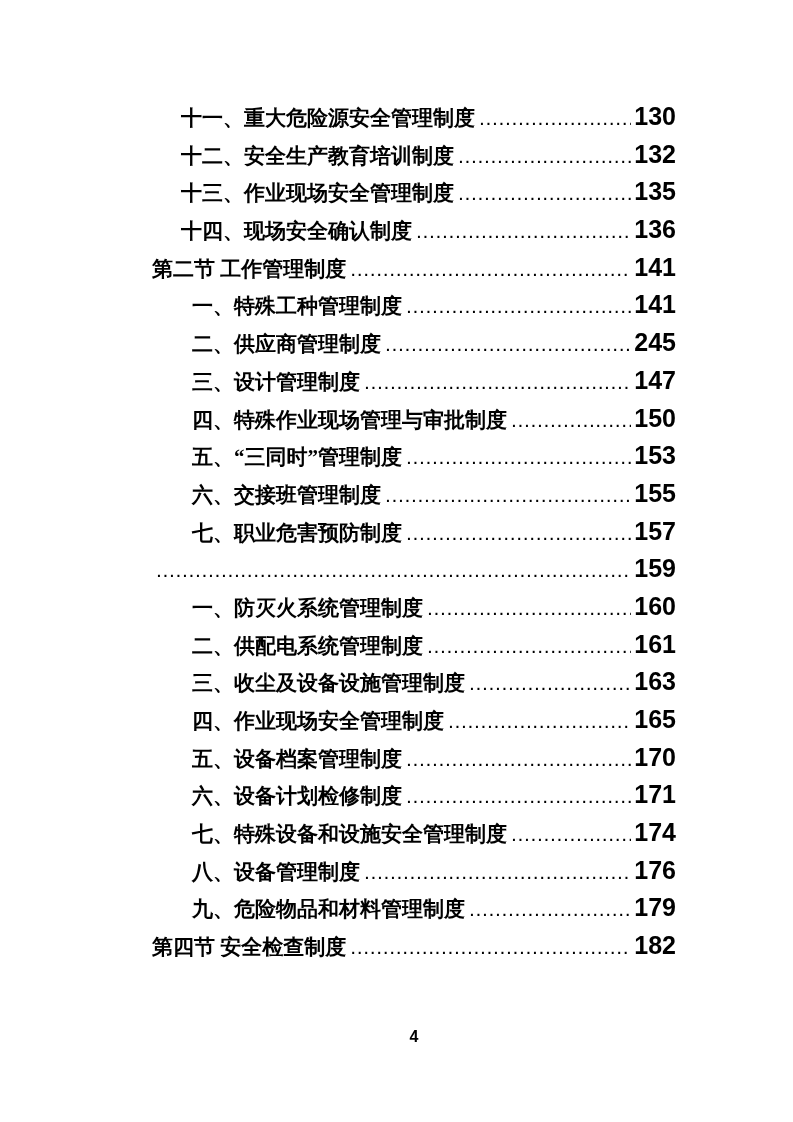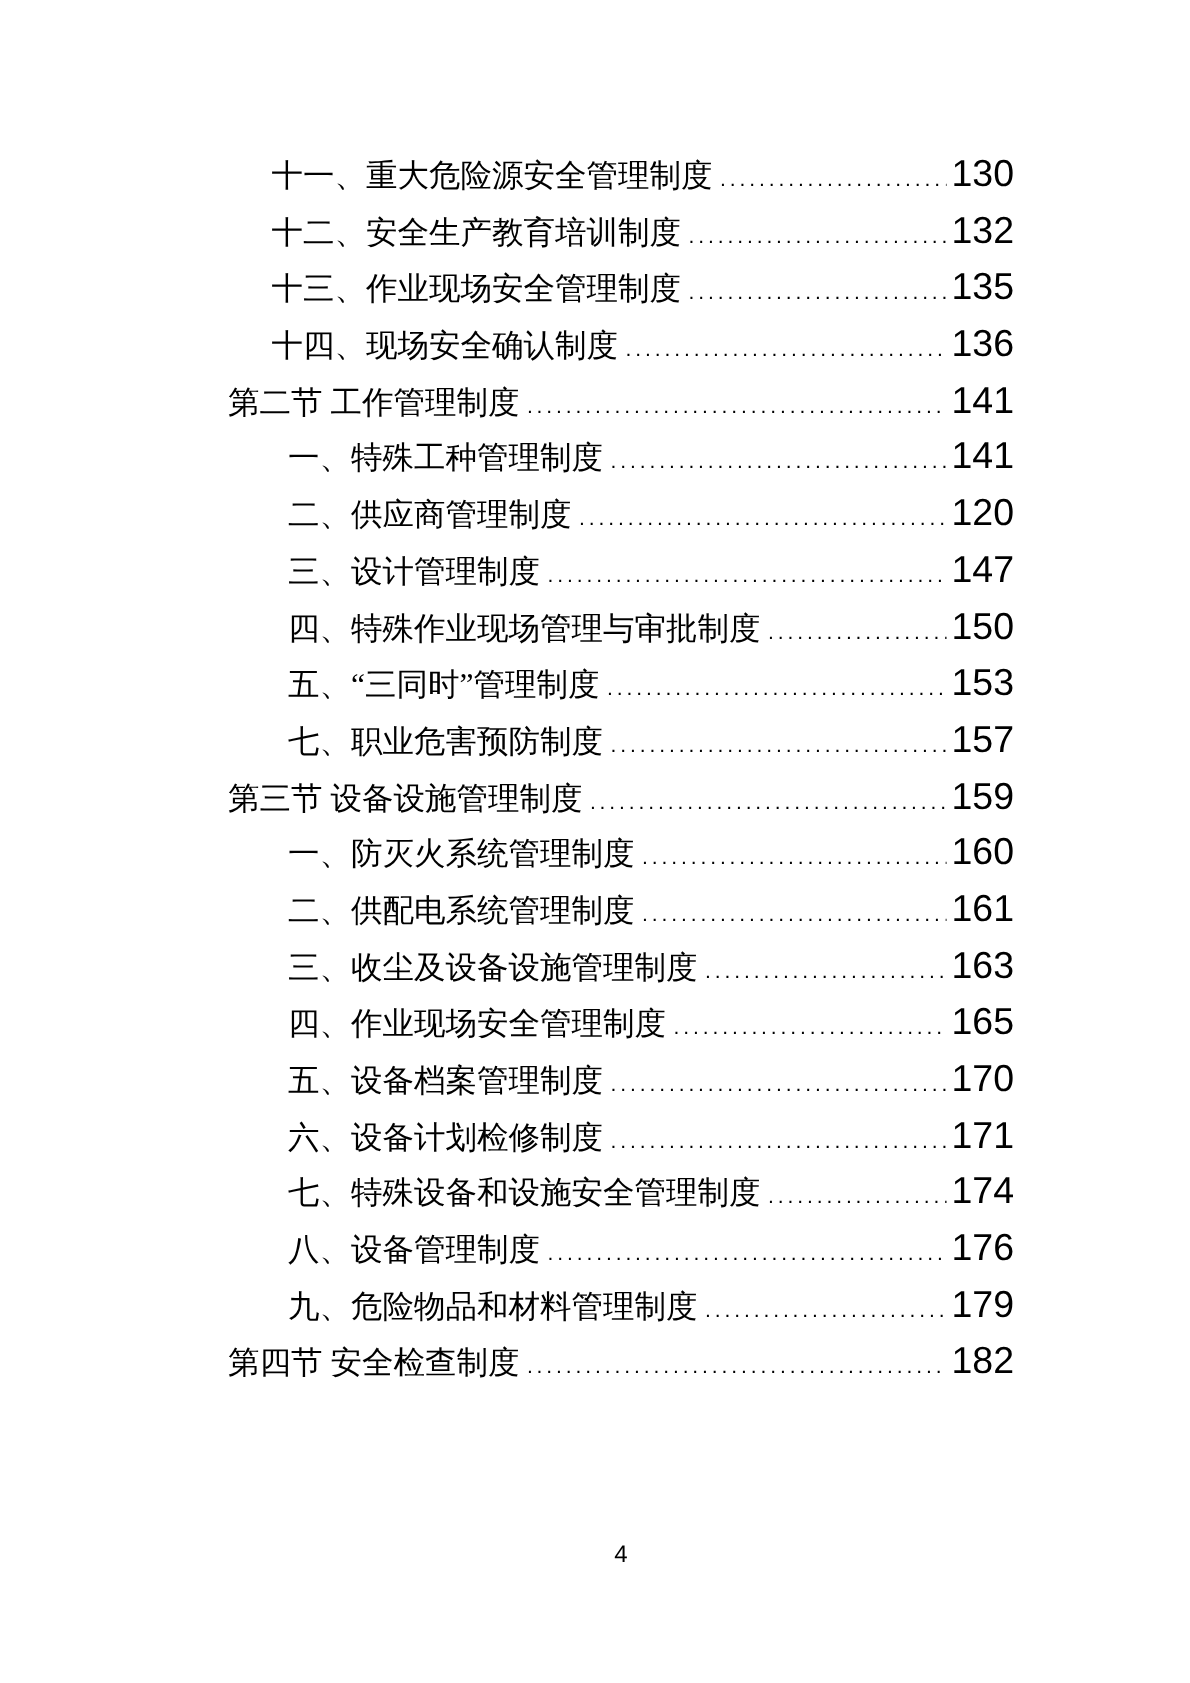--- a/index.html
+++ b/index.html
@@ -13,20 +13,21 @@
     position: relative;
     color: #000000;
     font-family: "Liberation Serif", "DejaVu Serif", serif;
     overflow: hidden;
   }
   .page {
     position: absolute;
     left: 0; top: 0;
     width: 793px; height: 1122px;
     background: #ffffff;
+    font-weight: bold;
   }
   .toc {
     position: absolute;
     left: 152px;
     top: 98px;
     width: 524px;
   }
   .toc-row {
     display: flex;
     align-items: baseline;
@@ -110,50 +111,54 @@
 
   <div class="toc-row level-2">
     <span class="toc-label">一、特殊工种管理制度</span>
     <span class="toc-dots" aria-hidden="true"></span>
     <span class="toc-page">141</span>
   </div>
 
   <div class="toc-row level-2">
     <span class="toc-label">二、供应商管理制度</span>
     <span class="toc-dots" aria-hidden="true"></span>
-    <span class="toc-page">120</span>
+    <span class="toc-page">245</span>
   </div>
 
   <div class="toc-row level-2">
     <span class="toc-label">三、设计管理制度</span>
     <span class="toc-dots" aria-hidden="true"></span>
     <span class="toc-page">147</span>
   </div>
 
   <div class="toc-row level-2">
     <span class="toc-label">四、特殊作业现场管理与审批制度</span>
     <span class="toc-dots" aria-hidden="true"></span>
     <span class="toc-page">150</span>
   </div>
 
   <div class="toc-row level-2">
     <span class="toc-label">五、“三同时”管理制度</span>
     <span class="toc-dots" aria-hidden="true"></span>
     <span class="toc-page">153</span>
   </div>
 
+  <div class="toc-row level-2">
+    <span class="toc-label">六、交接班管理制度</span>
+    <span class="toc-dots" aria-hidden="true"></span>
+    <span class="toc-page">155</span>
+  </div>
 
   <div class="toc-row level-2">
     <span class="toc-label">七、职业危害预防制度</span>
     <span class="toc-dots" aria-hidden="true"></span>
     <span class="toc-page">157</span>
   </div>
 
   <div class="toc-row level-1">
-    <span class="toc-label">第三节 设备设施管理制度</span>
     <span class="toc-dots" aria-hidden="true"></span>
     <span class="toc-page">159</span>
   </div>
 
   <div class="toc-row level-2">
     <span class="toc-label">一、防灭火系统管理制度</span>
     <span class="toc-dots" aria-hidden="true"></span>
     <span class="toc-page">160</span>
   </div>
 

